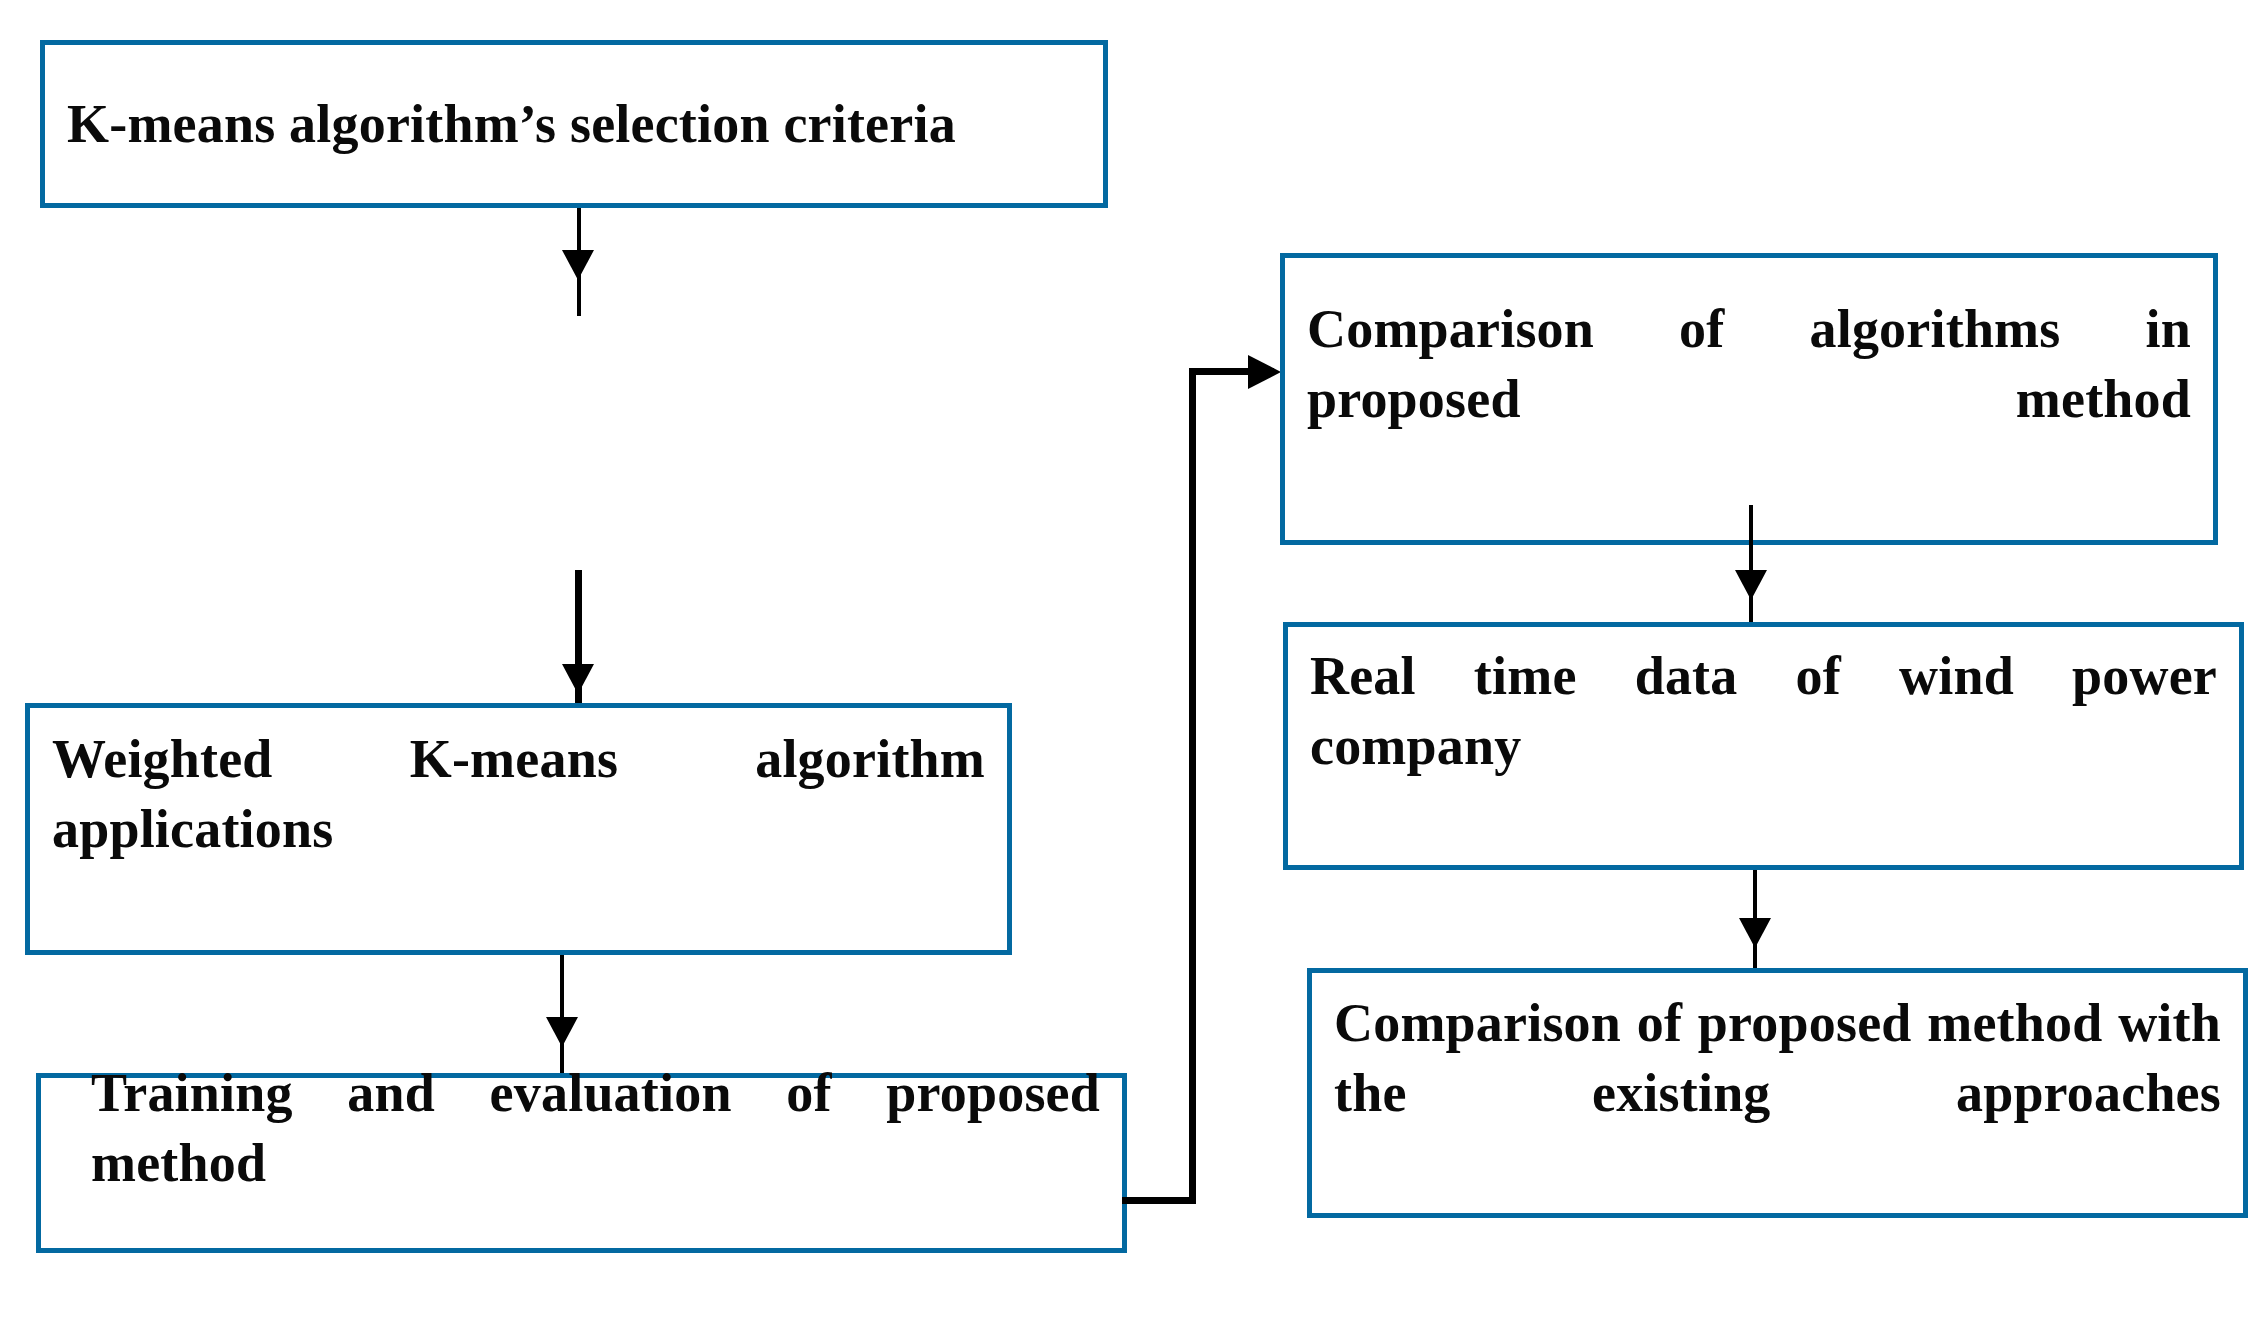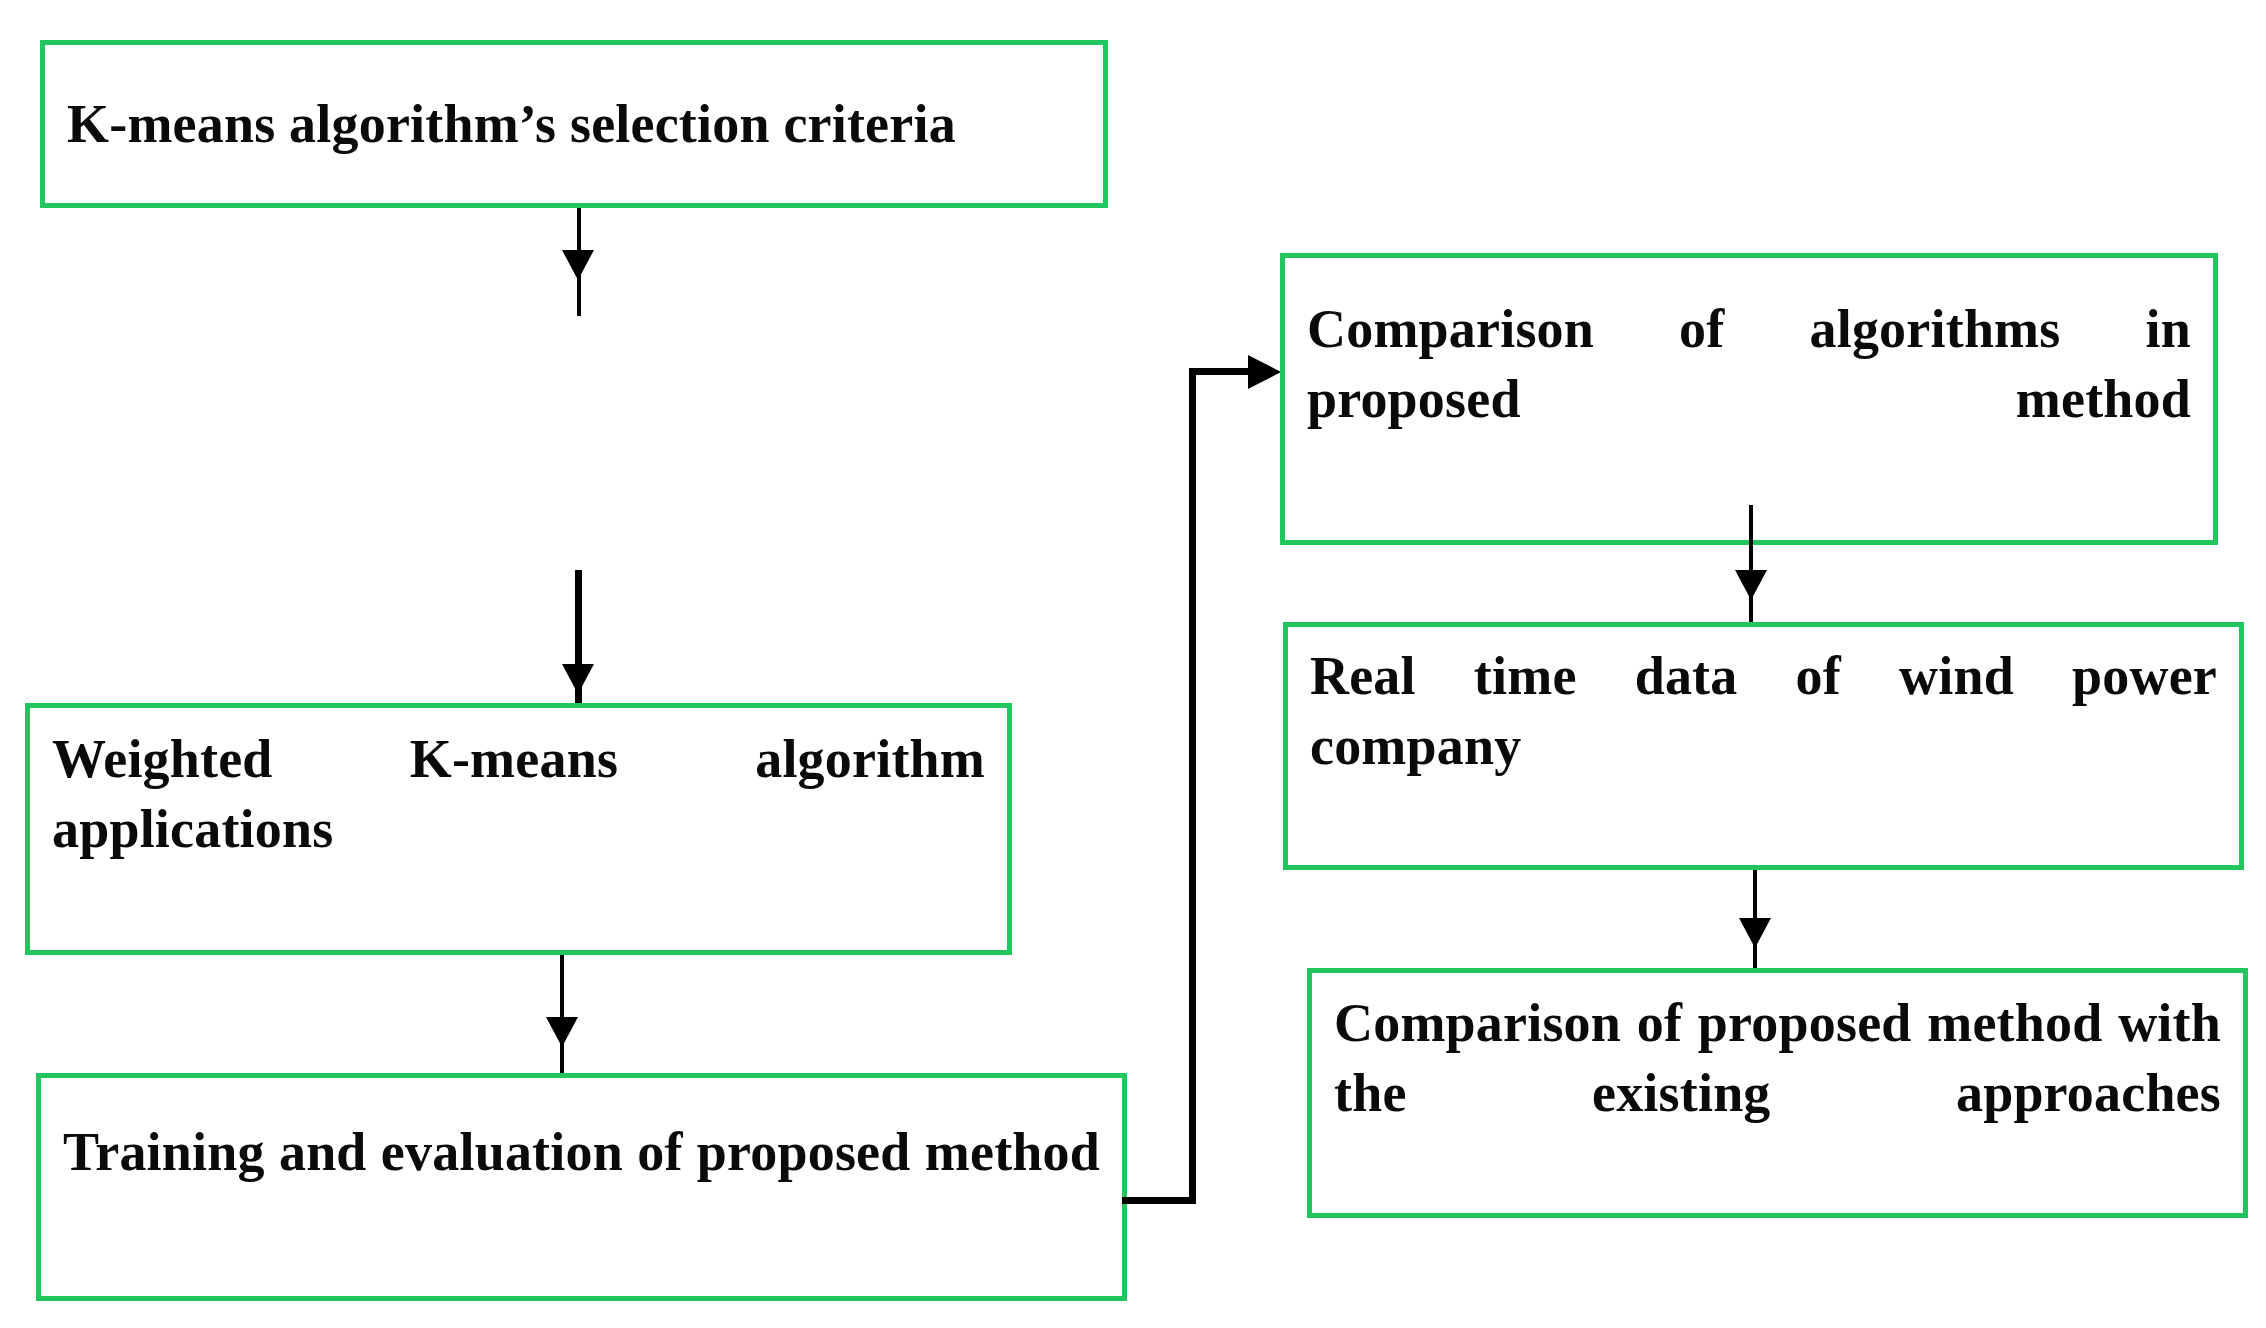--- a/index.html
+++ b/index.html
@@ -12,21 +12,21 @@
     width: 2266px;
     height: 1328px;
     background: #ffffff;
     overflow: hidden;
     font-family: "Liberation Serif", "DejaVu Serif", serif;
   }
   .flow-box {
     position: absolute;
     box-sizing: border-box;
     background: #ffffff;
-    border: 5px solid #22c55e;
+    border: 5px solid #0369a1;
     display: flex;
     align-items: center;
   }
   .box-text {
     display: block;
     width: 100%;
     box-sizing: border-box;
     padding: 0 22px;
     font-weight: bold;
     font-size: 54px;
@@ -87,21 +87,21 @@
   <div class="conn-v thick" style="left:575px; top:570px; height:135px;"></div>
   <div class="arrow-down" style="left:562px; top:664px;"></div>
 
   <div class="flow-box" style="left:25px; top:703px; width:987px; height:252px;font-family:Liberation Serif, serif;">
     <span class="box-text two-line">Weighted K-means algorithm applications</span>
   </div>
 
   <div class="conn-v" style="left:560px; top:955px; height:120px;"></div>
   <div class="arrow-down" style="left:546px; top:1017px;"></div>
 
-  <div class="flow-box" style="left:36px; top:1073px; width:1091px; height:228px;">
+  <div class="flow-box" style="left:36px; top:1073px; width:1091px; height:180px;padding-left:28px;">
     <span class="box-text two-line">Training and evaluation of proposed method</span>
   </div>
 
   <div class="conn-h thick" style="left:1122px; top:1197px; width:74px;"></div>
   <div class="conn-v thick" style="left:1189px; top:368px; height:833px;"></div>
   <div class="conn-h thick" style="left:1189px; top:368px; width:85px;"></div>
   <div class="arrow-right" style="left:1248px; top:355px;"></div>
 
   <div class="flow-box" style="left:1280px; top:253px; width:938px; height:292px;">
     <span class="box-text two-line">Comparison of algorithms in proposed method</span>

